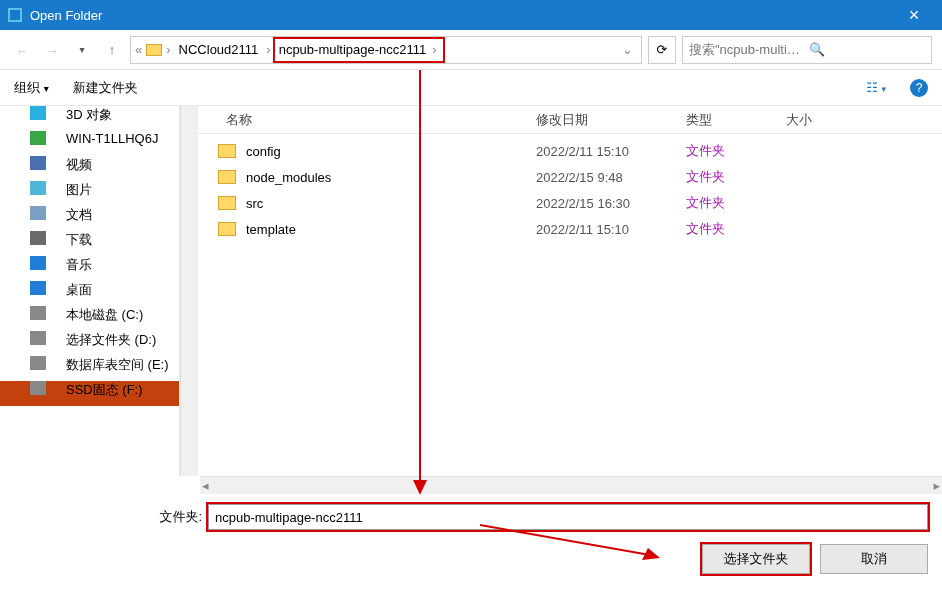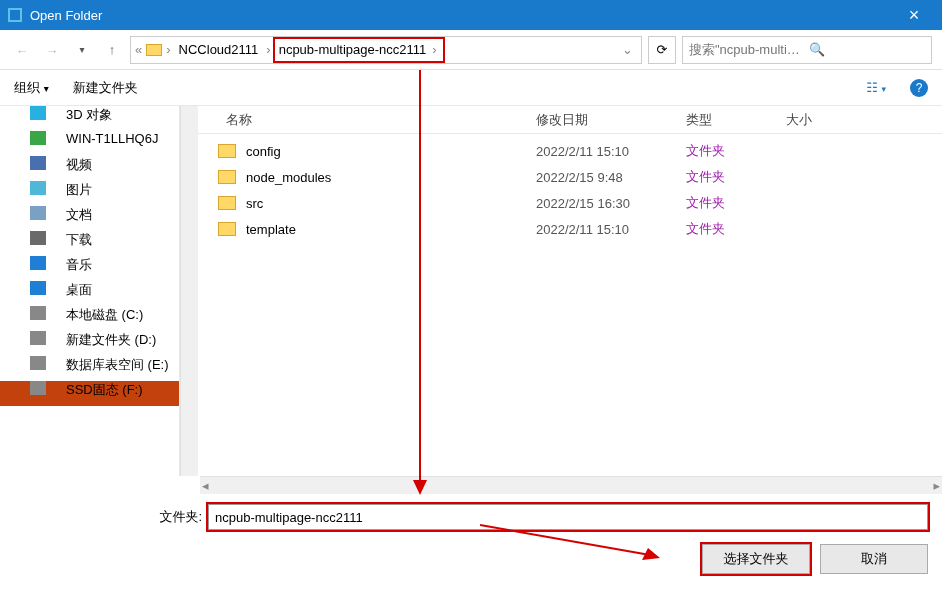--- a/index.html
+++ b/index.html
@@ -124,21 +124,21 @@
       <div class="sb-item">
         <span class="sb-ico" style="background:#1e7fd4"></span>
         <span>桌面</span>
       </div>
       <div class="sb-item">
         <span class="sb-ico" style="background:#888"></span>
         <span>本地磁盘 (C:)</span>
       </div>
       <div class="sb-item">
         <span class="sb-ico" style="background:#888"></span>
-        <span>新建文件夹 (D:)</span>
+        <span>选择文件夹 (D:)</span>
       </div>
       <div class="sb-item">
         <span class="sb-ico" style="background:#888"></span>
         <span>数据库表空间 (E:)</span>
       </div>
       <div class="sb-item sel">
         <span class="sb-ico" style="background:#888"></span>
         <span>SSD固态 (F:)</span>
       </div>
     </div>

